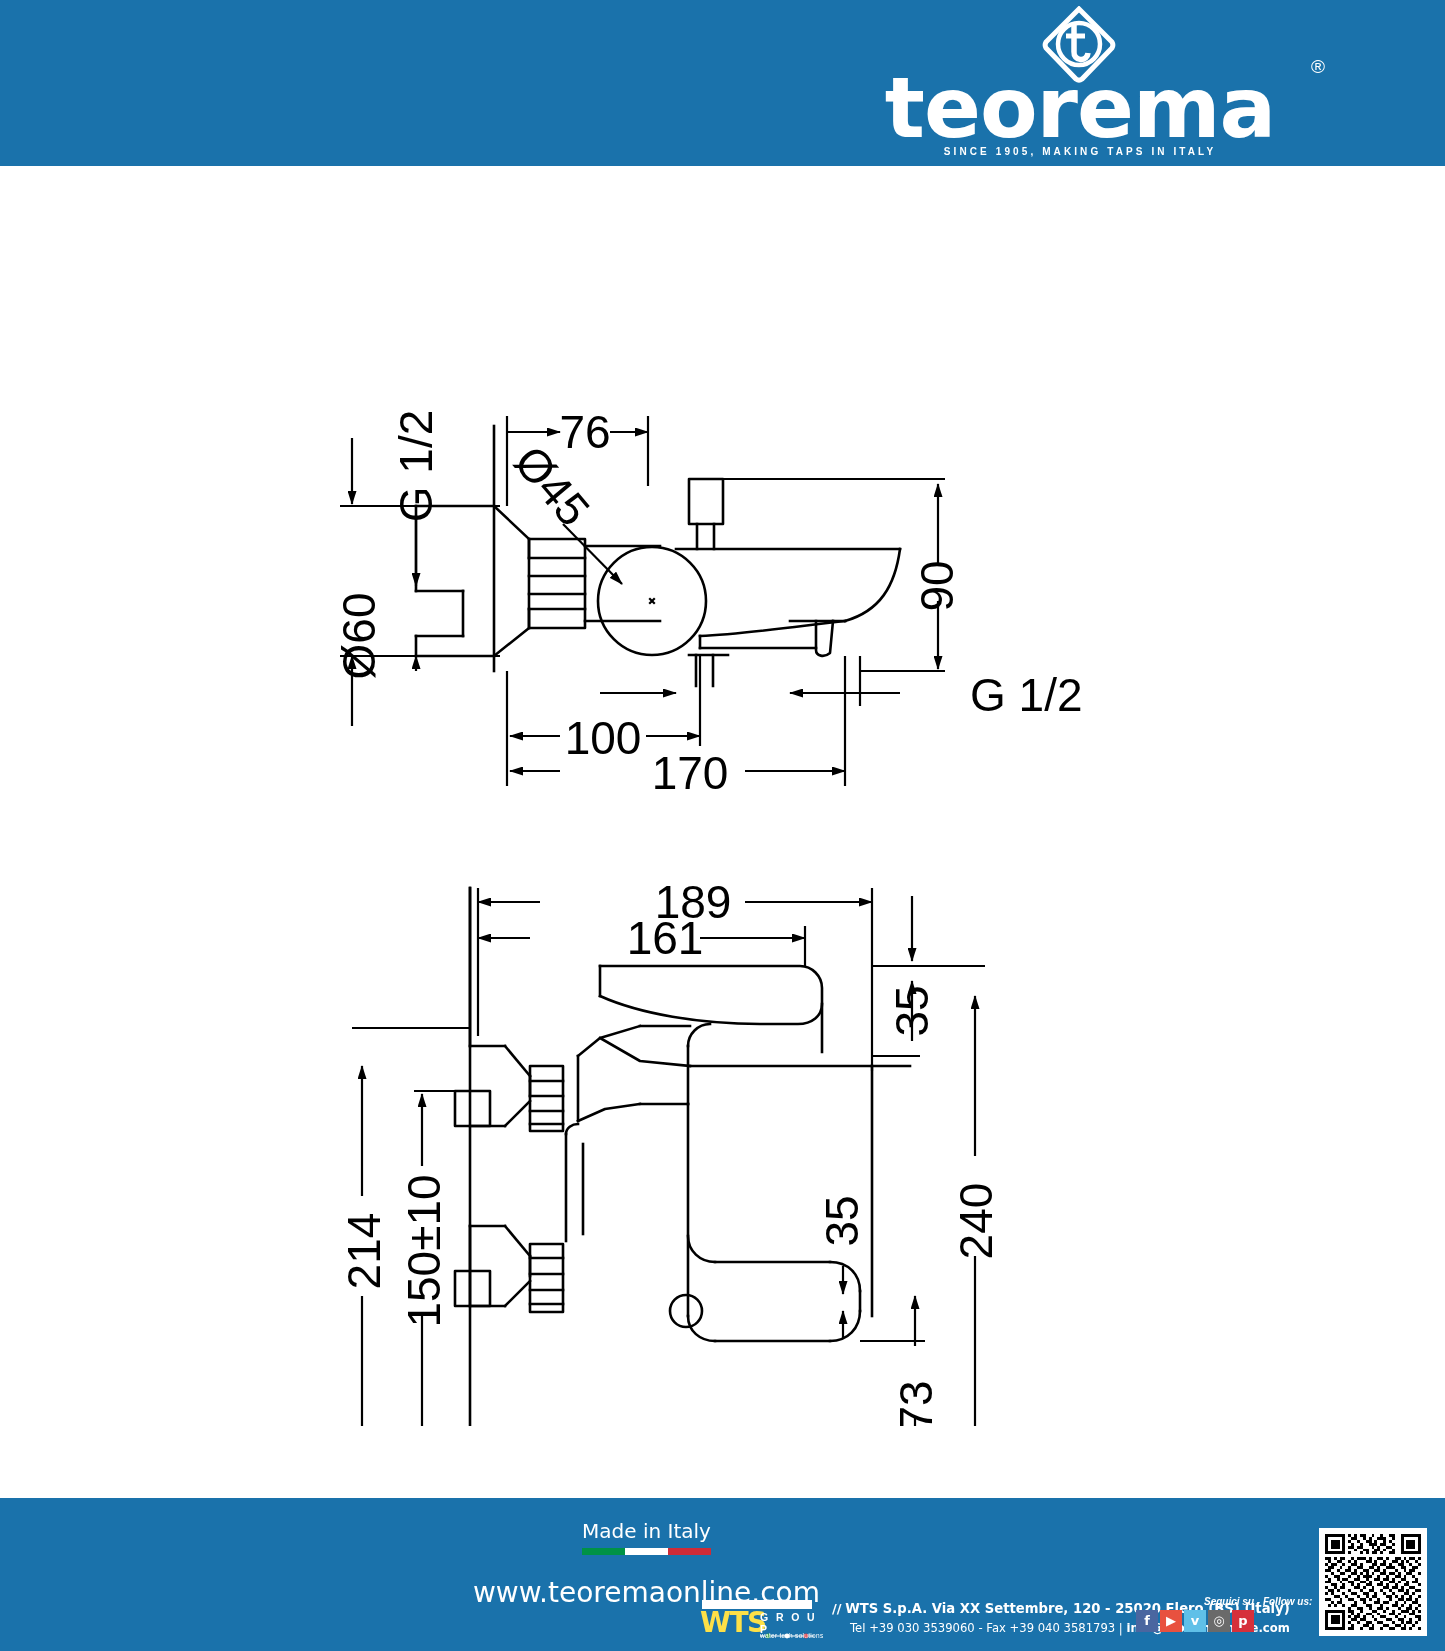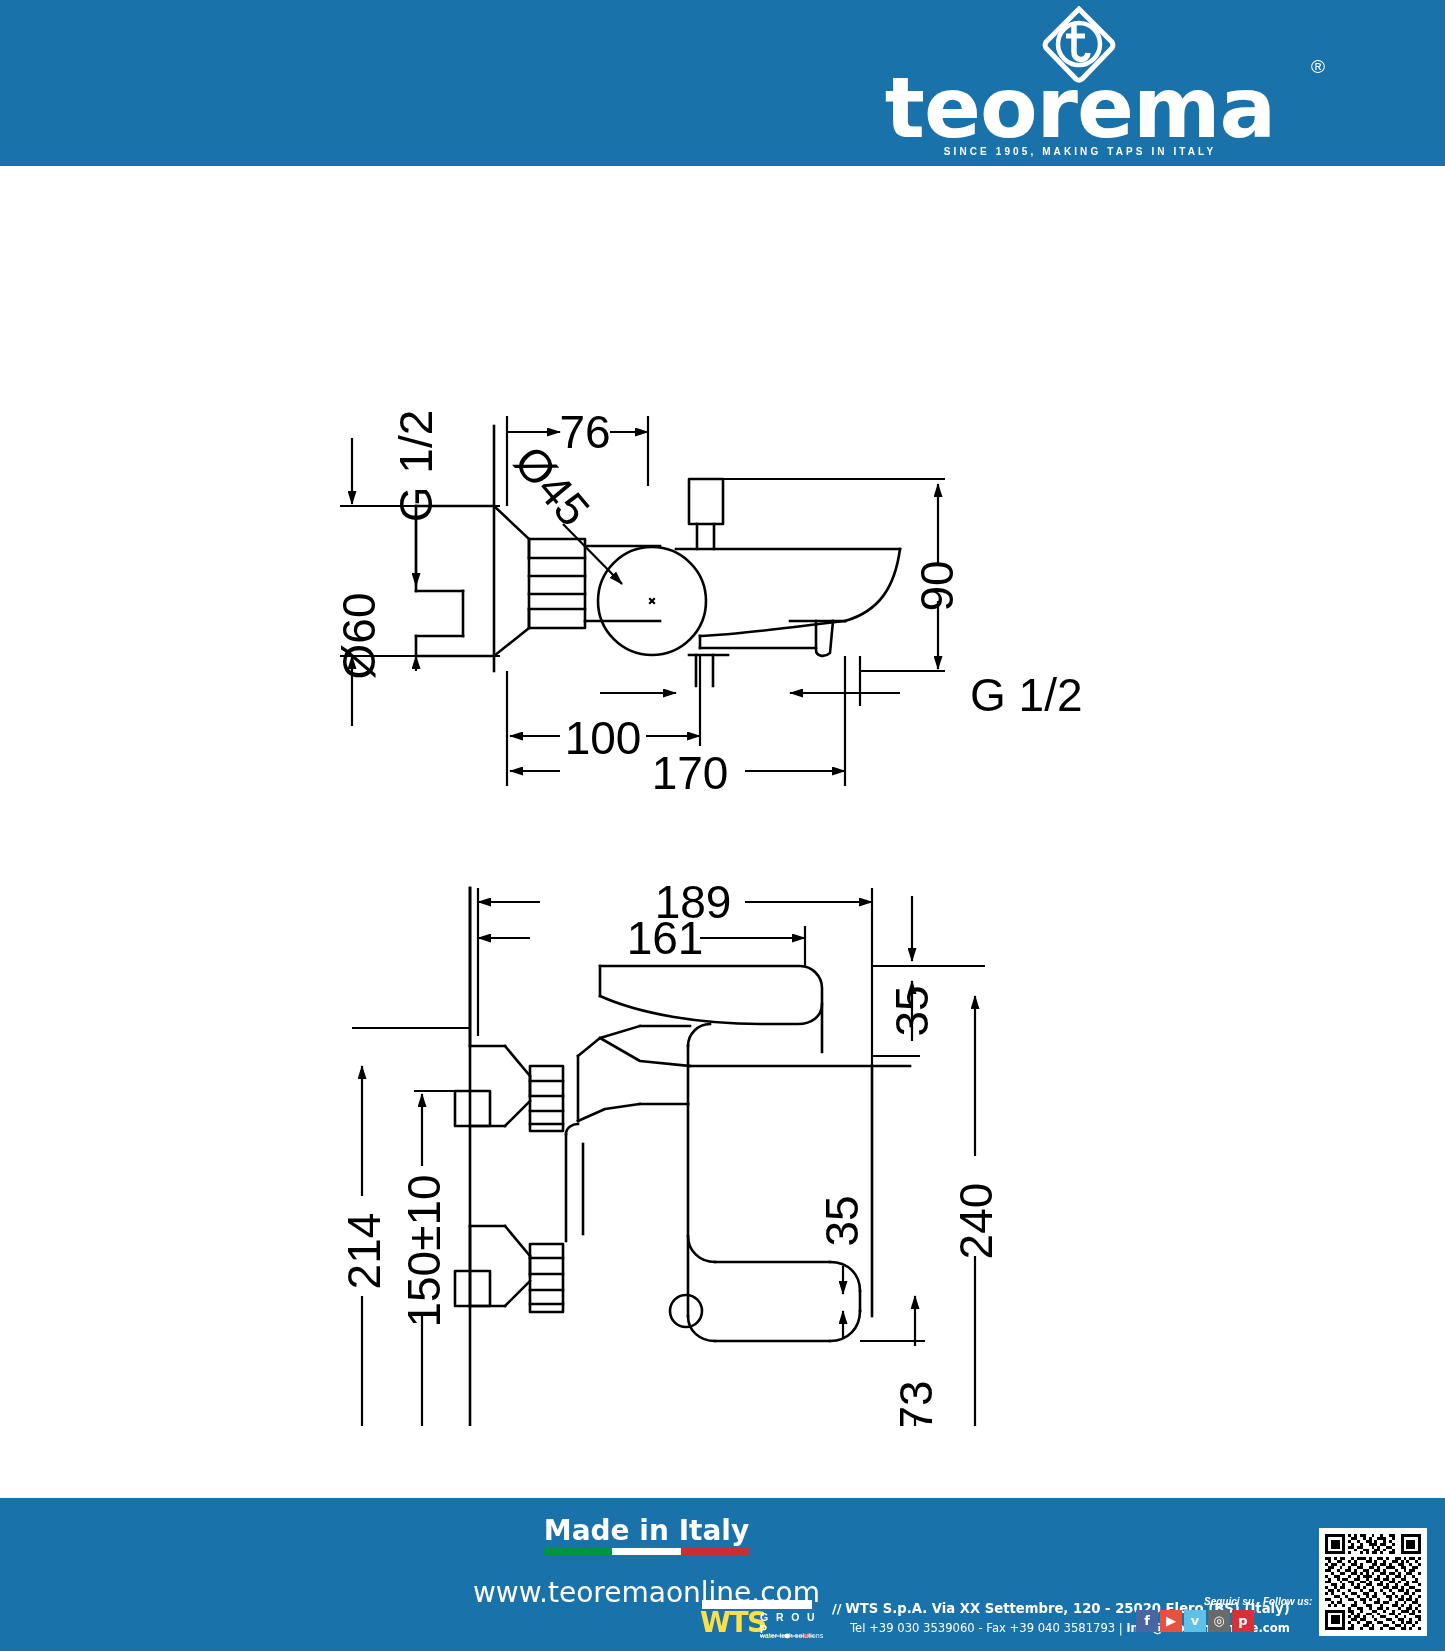--- a/index.html
+++ b/index.html
@@ -81,22 +81,22 @@
   .made-in {
     position: absolute;
     left: 0; top: 18px;
     width: 1445px;
     text-align: center;
     padding-right: 152px;
   }
   .made-in .mi-text {
     display: inline-block;
     color: #ffffff;
-    font-size: 28px;
-    font-weight: bold;
+    font-size: 20px;
+    font-weight: normal;
     line-height: 30px;
     font-family: "DejaVu Sans", sans-serif;
   }
   .flag {
     display: block;
     width: 100%;
     height: 7px;
     margin-top: 2px;
   }
   .flag span { display: inline-block; width: 33.333%; height: 7px; float: left; }

